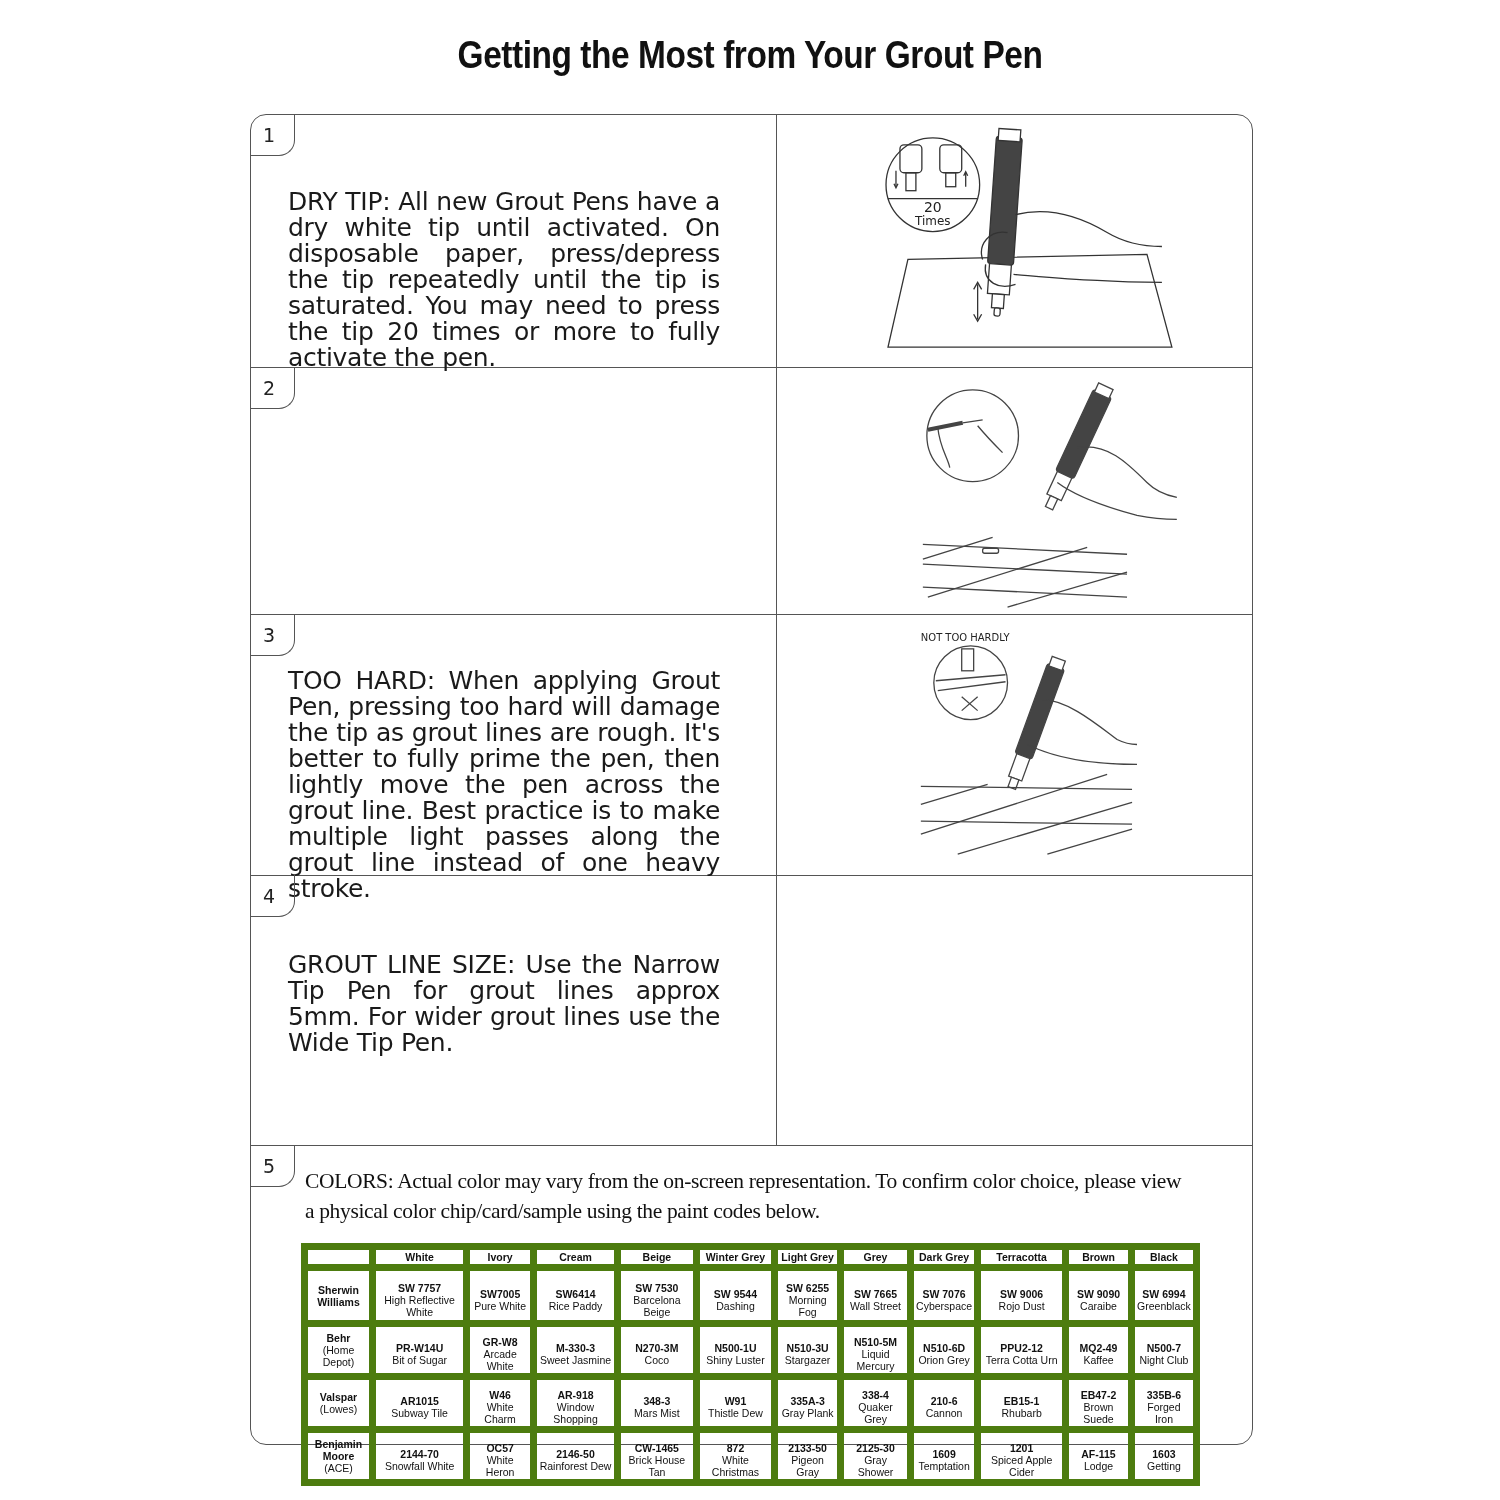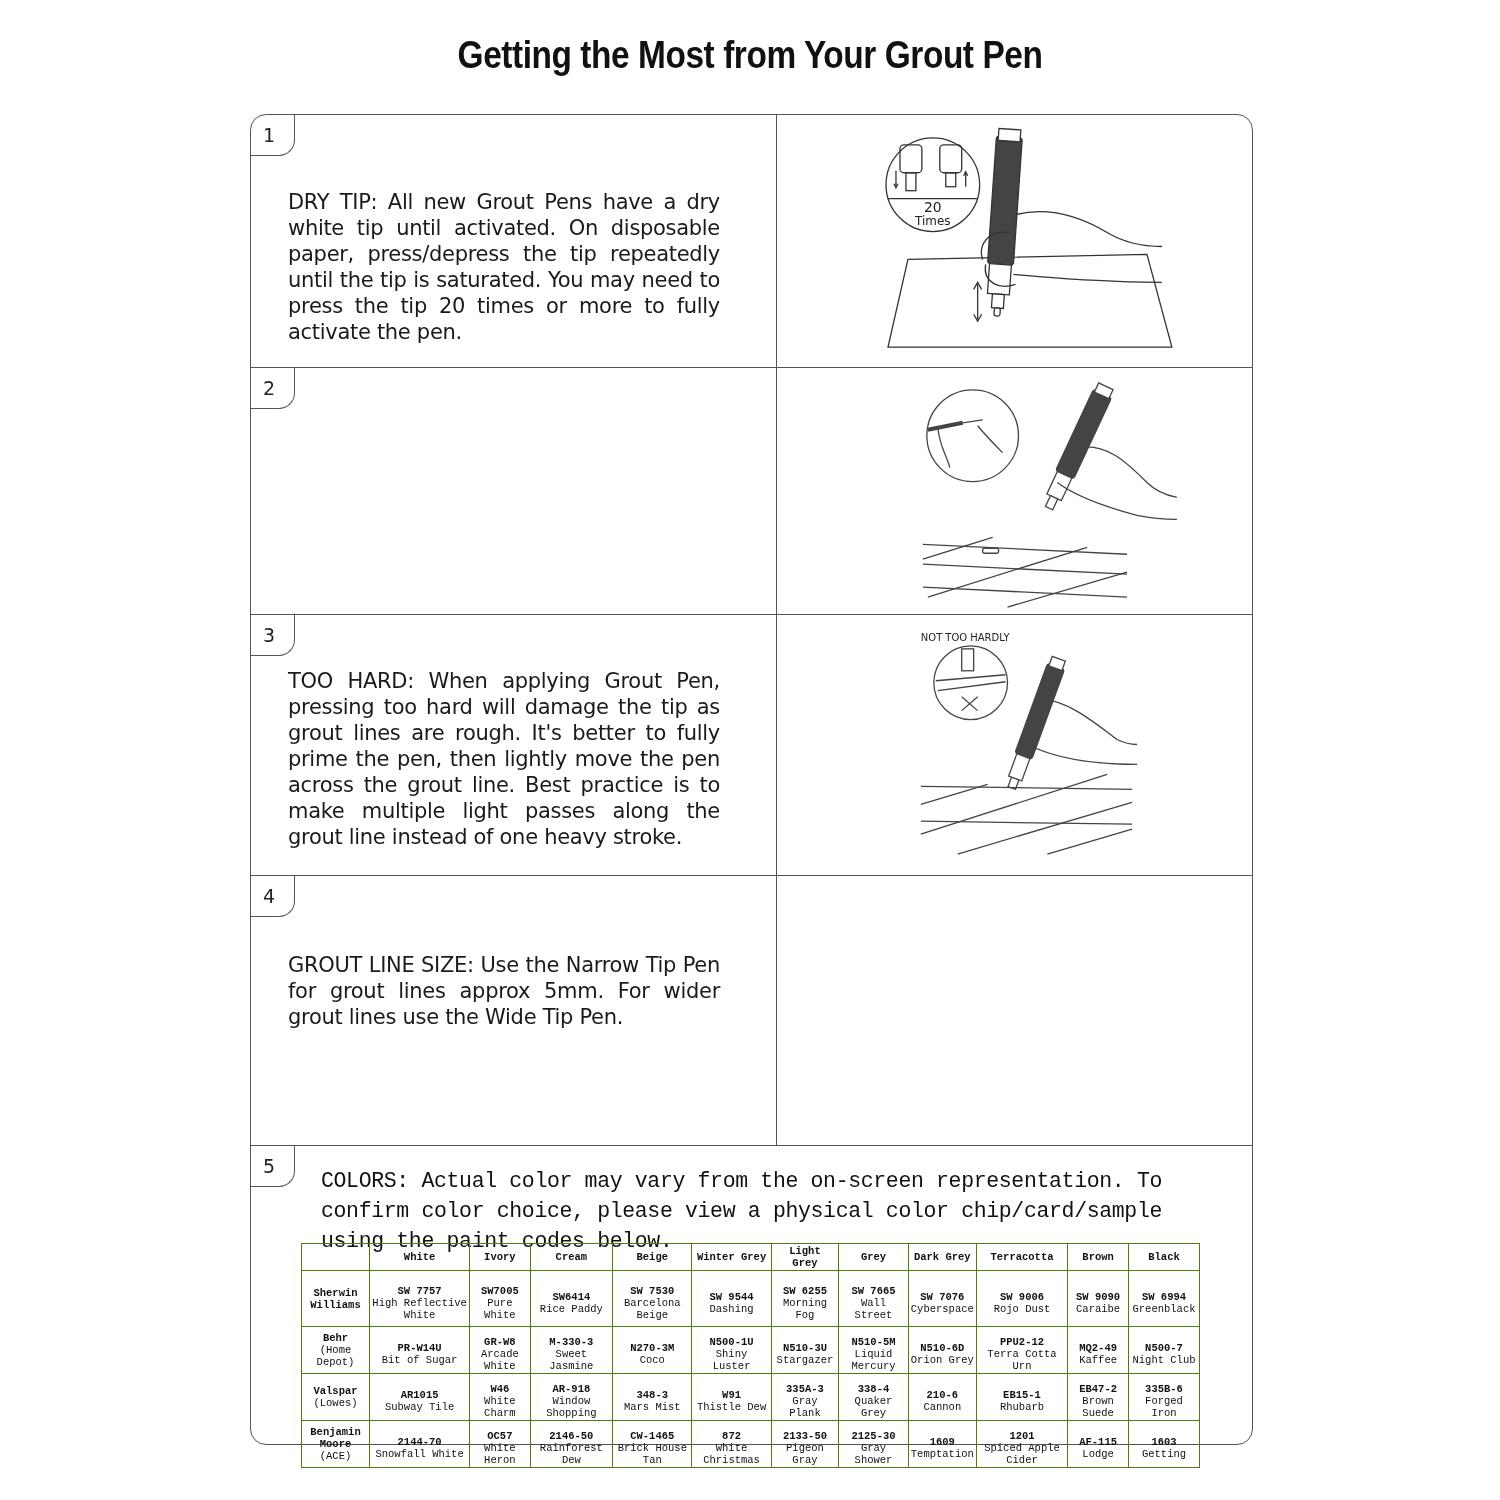--- a/index.html
+++ b/index.html
@@ -26,40 +26,40 @@
     position: absolute; left: -1px; top: -1px; width: 45px; height: 42px;
     border-right: 1.5px solid #555; border-bottom: 1.5px solid #555;
     border-bottom-right-radius: 16px;
     font-family: "DejaVu Sans", sans-serif; font-size: 19px; color: #222;
     display: flex; align-items: center; justify-content: center; padding-right: 6px;
   }
   .row.first .tab { border-top-left-radius: 16px; }
 
   .text {
     position: absolute; left: 37px; width: 432px;
-    font-family: "DejaVu Sans", sans-serif; font-size: 21px; line-height: 26px;
+    font-family: "DejaVu Sans", sans-serif; font-size: 25px; line-height: 26px;
     text-align: justify; color: #1a1a1a; letter-spacing: -0.3px;
   }
 
   .illus { position: absolute; left: 527px; top: 0; right: 0; bottom: 0; }
   .illus svg { position: absolute; left: 0; top: 0; width: 100%; height: 100%; }
 
   .colors-head {
-    position: absolute; left: 70px; top: 20px; width: 880px;
-    font-family: Liberation Mono, monospace; font-size: 21.5px; line-height: 30px;
+    position: absolute; left: 54px; top: 20px; width: 880px;
+    font-family: Liberation Serif, serif; font-size: 21.5px; line-height: 30px;
     color: #111; letter-spacing: -0.35px;
   }
 
   table.paint {
     position: absolute; left: 50px; top: 97px; width: 899px;
     border-collapse: collapse; font-family: "Liberation Sans", sans-serif;
     font-size: 10.5px; line-height: 12px; color: #111;
   }
   table.paint th, table.paint td {
-    border: 1px solid #4d7c0f; text-align: center; vertical-align: middle; padding: 1px 2px; font-family: Liberation Mono, monospace;
+    border: 7px solid #4d7c0f; text-align: center; vertical-align: middle; padding: 1px 2px;
   }
   table.paint th { font-weight: bold; height: 16px; }
   table.paint td.brand { font-weight: bold; width: 68px; }
   table.paint td.brand .sub { font-weight: normal; display: block; }
   table.paint td .code { font-weight: bold; display: block; margin-top: 8px; }
   table.paint td .name { display: block; }
   table.paint tr.r1 td { height: 56px; }
   table.paint tr.r2 td { height: 44px; }
   table.paint tr.r3 td { height: 38px; }
   table.paint tr.r4 td { height: 42px; }

